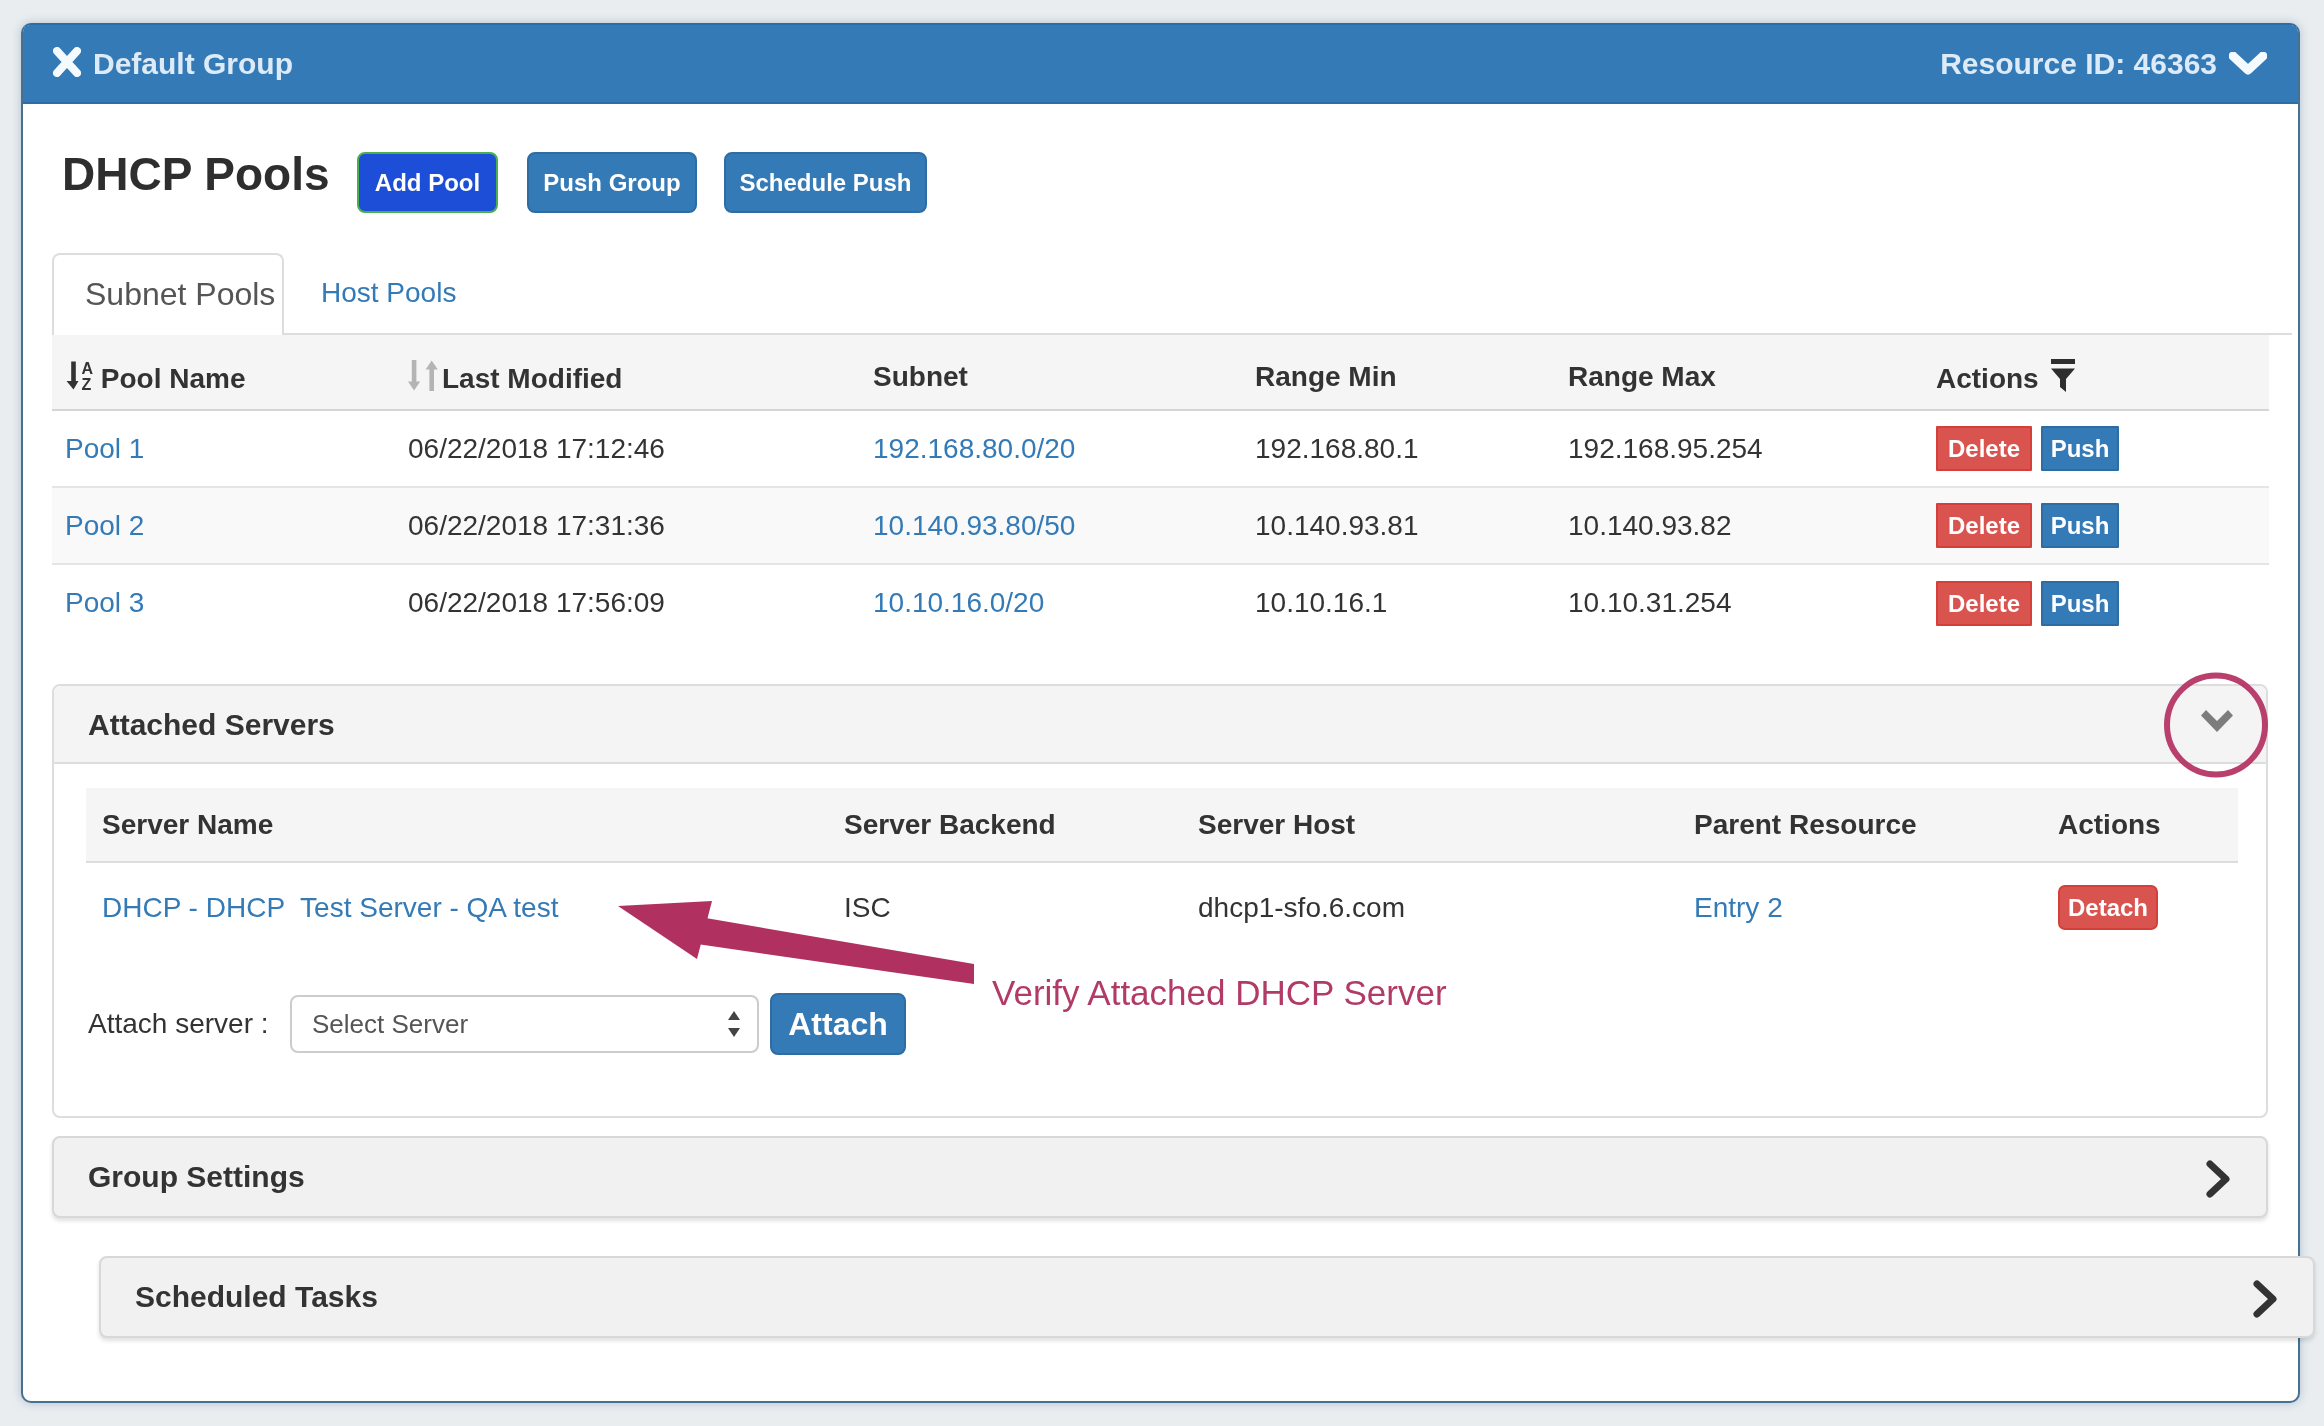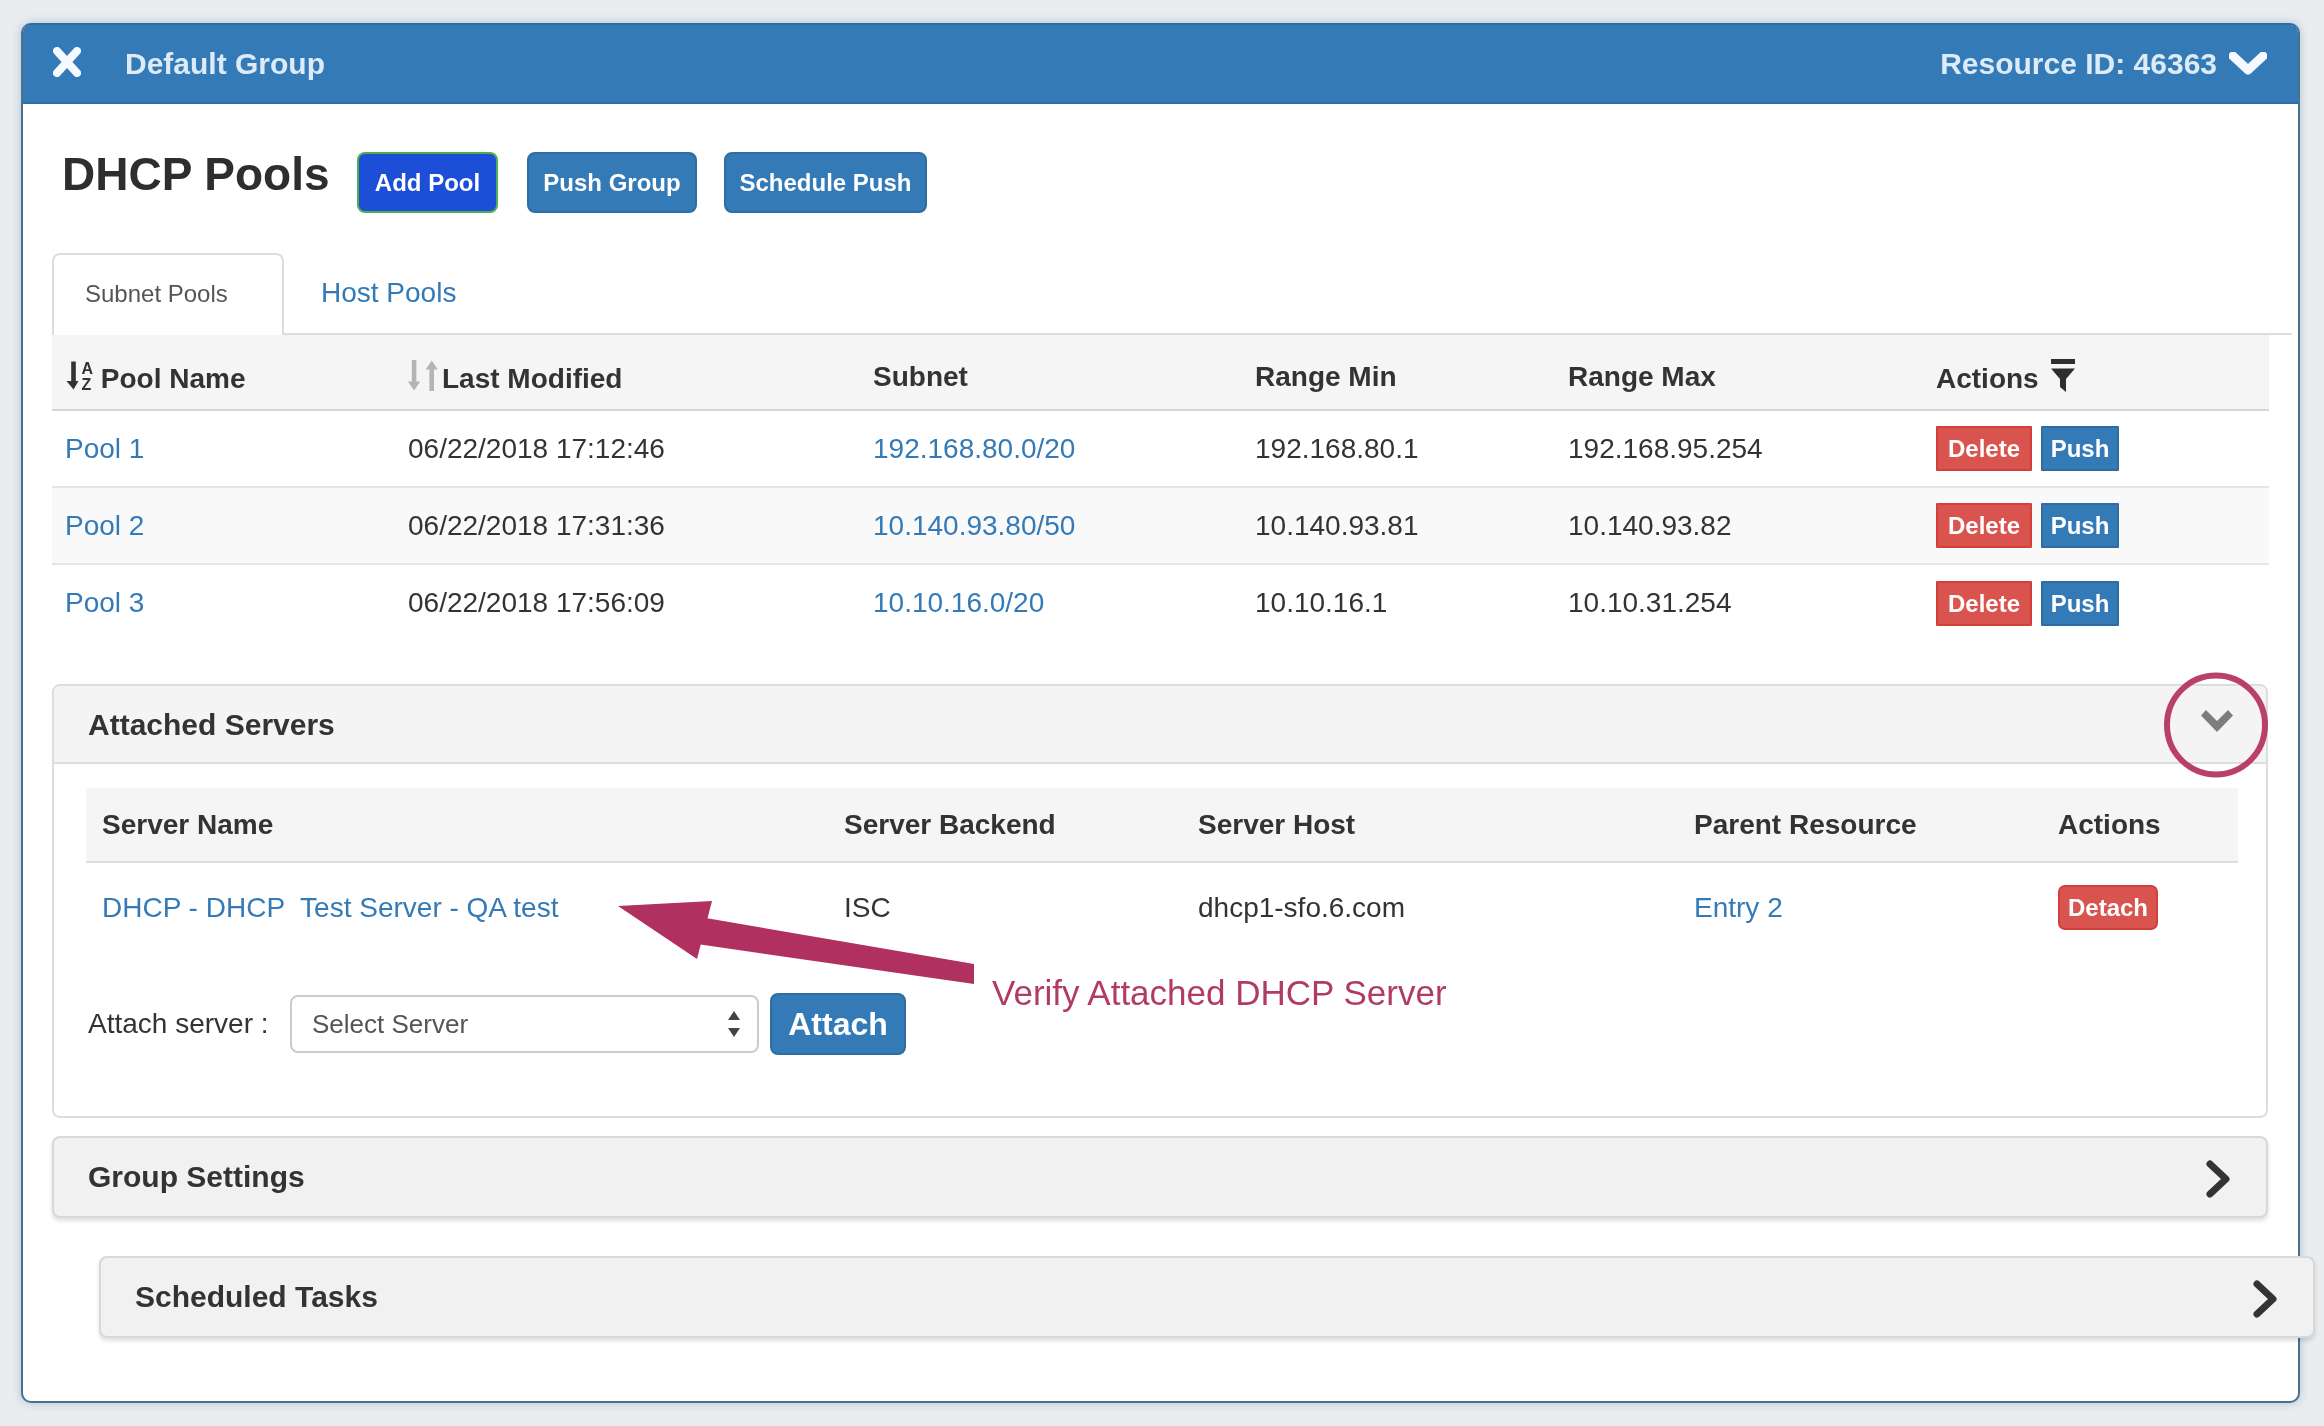--- a/index.html
+++ b/index.html
@@ -1,32 +1,32 @@
 <!DOCTYPE html>
 <html><head>
 <meta charset="utf-8">
 <style>
 * { margin:0; padding:0; box-sizing:border-box; }
 html,body { width:2324px; height:1426px; background:#e9edf0; font-family:"Liberation Sans", sans-serif; color:#333; }
 body { position:relative; overflow:hidden; }
 .panel { position:absolute; left:21px; top:23px; width:2279px; height:1380px; background:#fff; border:2px solid #48708f; border-top-color:#2e6da4; border-radius:10px; box-shadow:0 0 10px rgba(70,110,150,.35); }
 .phead { position:absolute; left:0; top:0; width:100%; height:79px; background:#337ab7; border-bottom:2px solid #2d6ca5; border-radius:7px 7px 0 0; }
-.phead .title { position:absolute; left:70px; top:0; line-height:77px; font-size:30px; font-weight:bold; color:#dcebf7;margin-left:32px; }
+.phead .title { position:absolute; left:70px; top:0; line-height:77px; font-size:30px; font-weight:bold; color:#dcebf7; }
 .phead .xic { position:absolute; left:30px; top:22px; }
 .phead .rid { position:absolute; right:81px; top:0; line-height:77px; font-size:30px; font-weight:bold; color:#dcebf7; }
 .phead .chev { position:absolute; right:31px; top:27px; }
 .h1 { position:absolute; left:39px; top:126px; font-size:46px; font-weight:bold; color:#2e2e2e; line-height:46px; }
 .btn { display:inline-block; position:absolute; font-size:24px; font-weight:bold; color:#fff; text-align:center; border-radius:8px; line-height:57px; height:61px; }
 .btn-green { background:#1d4ed8; border:2px solid #4cae4c; }
 .btn-blue { background:#337ab7; border:2px solid #2e6da4; }
 #b-add { left:334px; top:127px; width:141px; }
 #b-push { left:504px; top:127px; width:170px; }
 #b-sched { left:701px; top:127px; width:203px; }
 .tabs { position:absolute; left:29px; top:228px; width:2240px; height:82px; border-bottom:2px solid #ddd; }
-.tab-act { position:absolute; left:0; top:0; width:232px; height:82px; background:#fff; border:2px solid #ddd; border-bottom:none; border-radius:8px 8px 0 0; font-size:24px; color:#555; line-height:78px; padding-left:31px; }
+.tab-act { position:absolute; left:0; top:0; width:232px; height:82px; background:#fff; border:2px solid #ddd; border-bottom:none; border-radius:8px 8px 0 0; font-size:32px; color:#555; line-height:78px; padding-left:31px; }
 .tab-link { position:absolute; left:269px; top:0; height:80px; font-size:28px; color:#337ab7; line-height:80px; }
 table.main { position:absolute; left:29px; top:310px; width:2217px; border-collapse:collapse; table-layout:fixed; font-size:28px; }
 table.main th { background:#f5f5f5; font-weight:bold; text-align:left; height:75px; padding:10px 0 0 13px; border-bottom:2px solid #d5d5d5; vertical-align:middle; }
 table.main td { height:77px; padding:0 0 0 13px; vertical-align:middle; border-top:2px solid #e5e5e5; }
 table.main tr.r1 td { border-top:none; }
 table.main tr.r2 td { background:#f9f9f9; }
 a.lnk { color:#337ab7; text-decoration:none; }
 .sbtn { display:inline-block; font-size:24px; font-weight:bold; color:#fff; border-radius:1px; height:45px; line-height:41px; text-align:center; vertical-align:middle; }
 .sbtn.red { background:#d9534f; border:2px solid #d43f3a; width:96px; }
 .sbtn.blu { background:#337ab7; border:2px solid #2e6da4; width:78px; margin-left:9px; }

